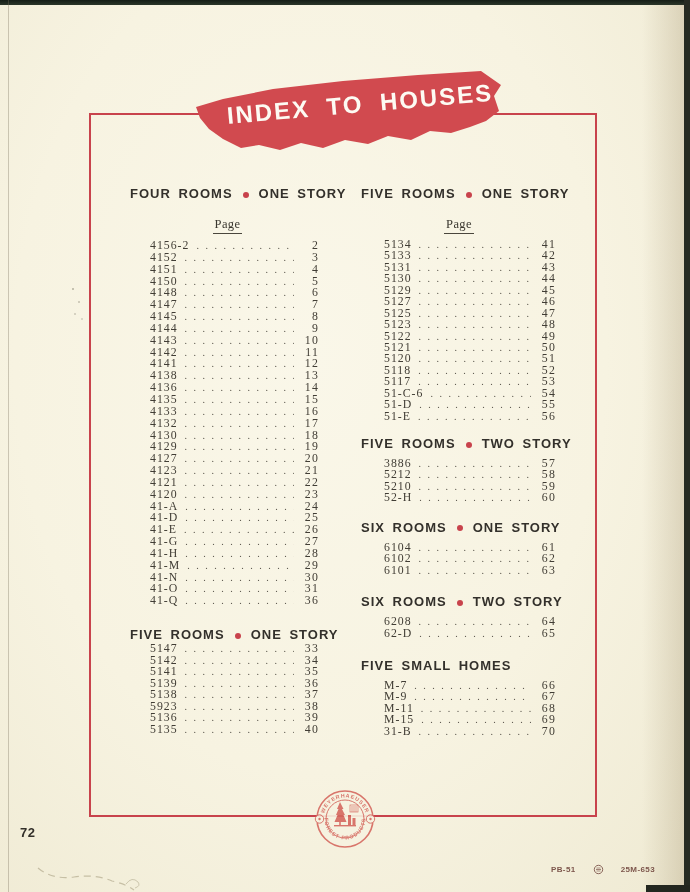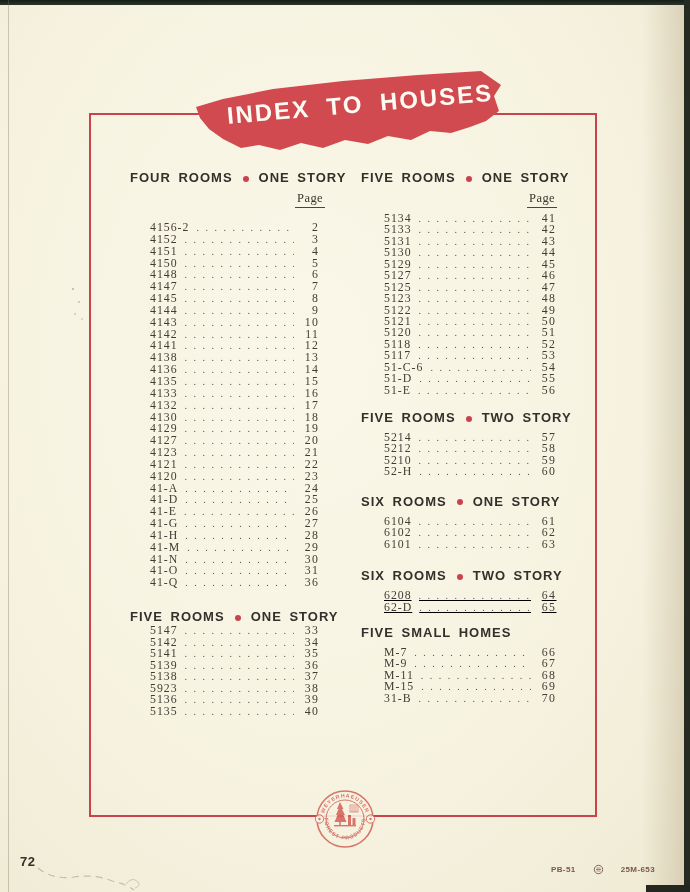--- a/index.html
+++ b/index.html
@@ -19,64 +19,64 @@
   .edge-left-line{position:absolute;top:0;left:8px;width:1px;height:100%;background:rgba(120,113,92,0.35);}
   
   .frame{position:absolute;left:89px;top:113px;width:504px;height:700px;border:2px solid var(--red);}
   
   .banner{position:absolute;left:183px;top:69px;width:335px;height:97px;}
   .banner svg{position:absolute;left:0;top:0;width:335px;height:97px;}
   .banner-title{position:absolute;left:44px;top:34px;transform:rotate(-5deg);transform-origin:0 50%;
     font:700 24px/26px "Liberation Sans",sans-serif;letter-spacing:2px;word-spacing:8px;
     color:var(--banner_text);white-space:nowrap;}
   
-  .col{position:absolute;top:170px;}
+  .col{position:absolute;top:186px;}
   .col-left{left:130px;width:188px;}
   .col-right{left:361px;width:194px;}
   .idx-section{position:relative;}
   .sec-header{display:flex;align-items:center;gap:8px;height:16px;margin:0;
     font:700 13px/16px "Liberation Sans",sans-serif;letter-spacing:1px;word-spacing:3px;
     color:var(--header_ink);white-space:nowrap;}
   .bullet{width:6px;height:6px;border-radius:50%;background:var(--red);flex:0 0 auto;margin:1px 2px 0;}
   .continued{height:15px;font:400 12.5px/15px "Liberation Serif",serif;color:var(--ink);
     padding-left:15px;letter-spacing:0.3px;}
-  .page-label-row{height:17px;margin-top:2px;text-align:right;}
+  .page-label-row{height:17px;margin-top:12px;text-align:center;}
   .page-label{display:inline-block;font:400 12.5px/15px "Liberation Serif",serif;color:#39362e;
     border-bottom:1px solid #4a463c;padding:0 2px 1px;letter-spacing:0.4px;}
   .col-left .page-label{margin-right:-7px;}
   .col-right .page-label{margin-right:-2px;}
   .rows{display:block;}
   .idx-row{display:flex;align-items:baseline;}
   .model{font:400 11.8px/11px "Liberation Serif",serif;letter-spacing:1px;color:var(--ink);white-space:nowrap;}
   .leader{flex:1;overflow:hidden;white-space:nowrap;font:400 10px/10px "Liberation Serif",serif;
     letter-spacing:6.5px;color:#57534a;margin:0 6px 0 7px;}
   .pageno{font:400 11.8px/11px "Liberation Serif",serif;letter-spacing:1.5px;margin-right:-1.5px;
     color:var(--ink);min-width:20px;text-align:right;white-space:nowrap;}
   .col-left .rows{padding-left:20px;}
   .col-right .rows{padding-left:23px;}
-  .col-left .idx-section:nth-child(1) .rows{margin-top:17px;}
+  .col-left .idx-section:nth-child(1) .rows{margin-top:9px;}
   .col-left .idx-section:nth-child(1) .idx-row{height:11.85px;}
   .col-left .idx-section:nth-child(2){margin-top:20px;}
   .col-left .idx-section:nth-child(2) .rows{}
   .col-left .idx-section:nth-child(2) .idx-row{height:11.5px;}
   .col-right .idx-row{height:11.45px;}
   .col-right .idx-section:nth-child(1) .rows{margin-top:8px;}
   .col-right .idx-section:nth-child(2){margin-top:14px;}
   .col-right .idx-section:nth-child(2) .rows{margin-top:6px;}
   .col-right .idx-section:nth-child(3){margin-top:16px;}
   .col-right .idx-section:nth-child(3) .rows{margin-top:6px;}
   .col-right .idx-section:nth-child(4){margin-top:18px;}
-  .col-right .idx-section:nth-child(4) .rows{margin-top:6px;text-decoration:underline;}
-  .col-right .idx-section:nth-child(5){margin-top:12px;}
+  .col-right .idx-section:nth-child(4) .rows{margin-top:6px;}
+  .col-right .idx-section:nth-child(5){margin-top:19px;}
   .col-right .idx-section:nth-child(5) .rows{margin-top:6px;}
   
   .seal{position:absolute;left:314px;top:789px;width:62px;height:60px;opacity:0.9;}
   .seal-arc{font:700 5.3px "Liberation Sans",sans-serif;letter-spacing:0.9px;fill:var(--seal_red);}
   
-  .folio{position:absolute;left:20px;top:855px;font:700 13px/14px "Liberation Sans",sans-serif;
+  .folio{position:absolute;left:20px;top:826px;font:700 13px/14px "Liberation Sans",sans-serif;
     color:#33302a;letter-spacing:0.5px;}
   .print-code{position:absolute;top:864px;right:35px;display:flex;align-items:center;gap:17px;
     font:700 8px/10px "Liberation Sans",sans-serif;letter-spacing:0.4px;color:#7d564c;}
   .bug{width:11px;height:11px;}
   .scribble{position:absolute;left:30px;top:862px;width:150px;height:30px;}
   .specks{position:absolute;left:72px;top:288px;width:2px;height:2px;border-radius:50%;
     background:rgba(100,95,78,0.45);
     box-shadow:6px 13px 0 rgba(100,95,78,0.35), 2px 25px 0 rgba(100,95,78,0.3), 9px 30px 0 rgba(100,95,78,0.25);}
 </style>
 </head>
@@ -406,21 +406,21 @@
         </div>
       </section>
       <section class="idx-section">
         <h2 class="sec-header">
           <span>FIVE ROOMS</span>
           <span class="bullet"></span>
           <span>TWO STORY</span>
         </h2>
         <div class="rows">
           <div class="idx-row">
-            <span class="model">5214</span>
+            <span class="model">3886</span>
             <span class="leader">............................................................</span>
             <span class="pageno">57</span>
           </div>
           <div class="idx-row">
             <span class="model">5212</span>
             <span class="leader">............................................................</span>
             <span class="pageno">58</span>
           </div>
           <div class="idx-row">
             <span class="model">5210</span>

